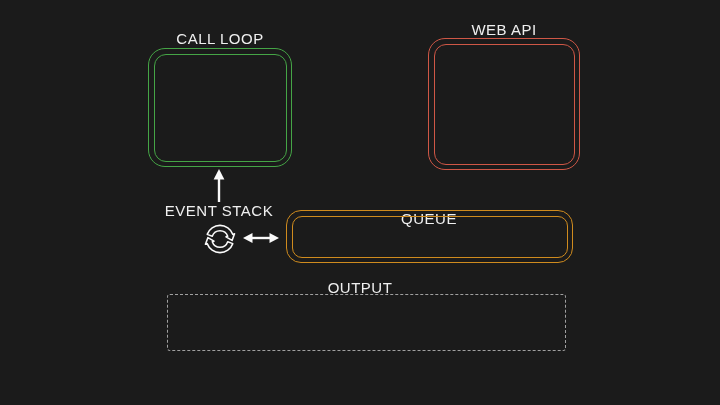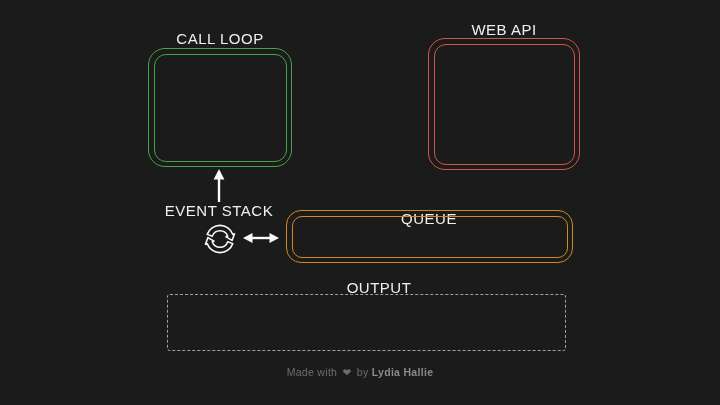--- a/index.html
+++ b/index.html
@@ -18,21 +18,21 @@
     transform: translateX(-50%);
     white-space: nowrap;
     font-size: 15px;
     font-weight: normal;
     letter-spacing: 0.5px;
     color: var(--label-text, #f0f0f0);
   }
   .lbl-call-stack { left: 220px; top: 30px; }
   .lbl-web-api    { left: 504px; top: 21px; }
   .lbl-queue      { left: 429px; top: 210px; }
-  .lbl-output     { left: 379px; top: 279px; text-align: center; }
+  .lbl-output     { left: 360px; top: 279px; text-align: center; }
   .lbl-event-loop { left: 219px; top: 202px; }
 
   
   .dbox {
     position: absolute;
     box-sizing: border-box;
     border: 1.5px solid var(--c);
     padding: 4.5px;
   }
   .dbox .inner {
@@ -113,20 +113,14 @@
     <path class="loop-path" d="M 7.9 16.9 A 15 15 0 0 1 36.1 16.9 L 38 16.2 L 35.3 23.5 L 28.6 19.6 L 30.5 18.9 A 9 9 0 0 0 13.5 18.9 Z"></path>
     <path class="loop-path" transform="rotate(180 22 22)" d="M 7.9 16.9 A 15 15 0 0 1 36.1 16.9 L 38 16.2 L 35.3 23.5 L 28.6 19.6 L 30.5 18.9 A 9 9 0 0 0 13.5 18.9 Z"></path>
   </svg>
 
   <svg class="svg-abs arrow-lr" width="40" height="16" viewBox="0 0 40 16" aria-hidden="true">
     <line class="arrow-stroke" x1="10" y1="8" x2="30" y2="8" stroke-width="2.4"></line>
     <polygon class="arrow-fill" points="2,8 11.5,3 11.5,13"></polygon>
     <polygon class="arrow-fill" points="38,8 28.5,3 28.5,13"></polygon>
   </svg>
 
-  <div class="footer">
-    <span>Made with</span>
-    <span class="heart">❤</span>
-    <span>by</span>
-    <span class="author">Lydia Hallie</span>
-  </div>
 
 </div>
 
 </body></html>

